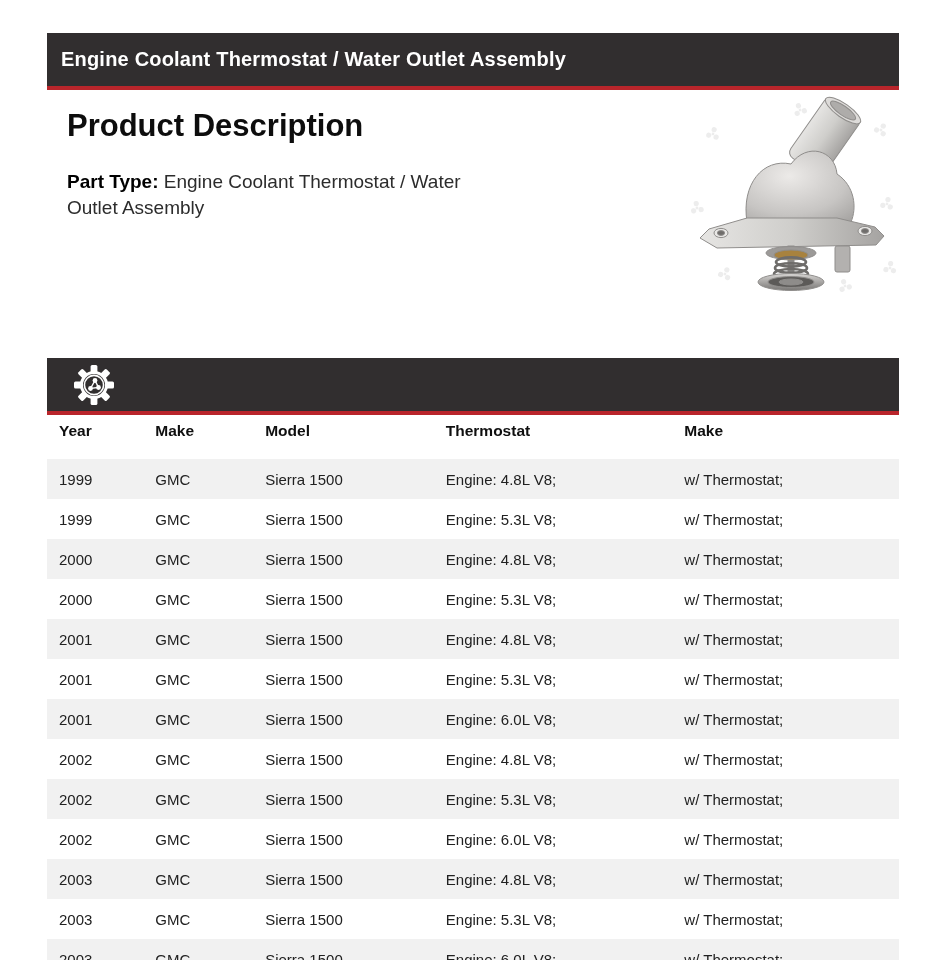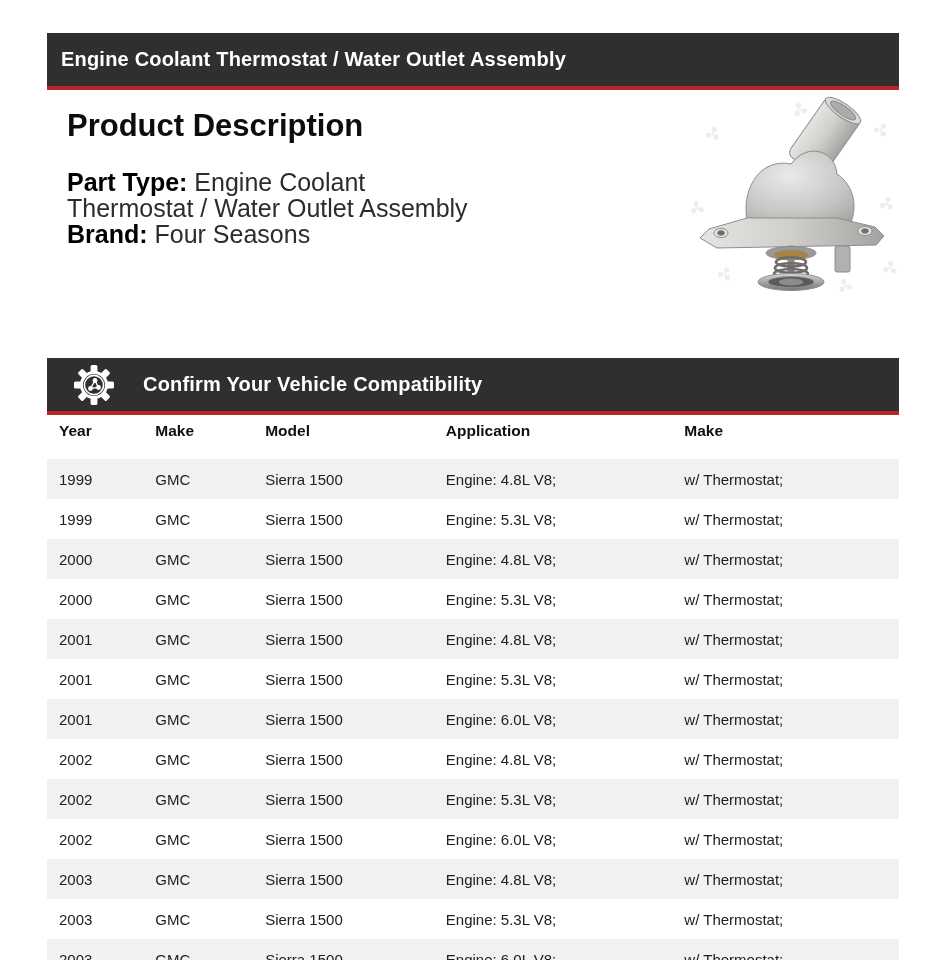--- a/index.html
+++ b/index.html
@@ -49,21 +49,21 @@
   }
   .product h2 {
     font-size: 31px;
     font-weight: bold;
     color: #0d0d0d;
     margin-top: 8px;
   }
   .fields {
     margin-top: 25px;
     max-width: 410px;
-    font-size: 25px;
+    font-size: 19px;
     line-height: 26px;
     color: #2c2c2c;
   }
   .fields .label { font-weight: bold; color: #000; }
   .fields .red-note { color: #d01f26; font-weight: bold; }
 
   .prod-image {
     position: absolute;
     top: 6px;
     right: 0;
@@ -110,21 +110,20 @@
 
   <header class="bar">
     <h1>Engine Coolant Thermostat / Water Outlet Assembly</h1>
   </header>
 
   <section class="product">
     <div>
       <h2>Product Description</h2>
       <div class="fields">
         <p><span class="label">Part Type:</span> <span>Engine Coolant Thermostat / Water Outlet Assembly</span></p>
-        <p><span class="label">Brand:</span> <span>Four Seasons</span></p>
       </div>
     </div>
 
     <div class="prod-image">
       <svg width="214" height="202" viewBox="0 0 214 202" xmlns="http://www.w3.org/2000/svg">
         <defs>
           <linearGradient id="gm" x1="0" y1="0" x2="1" y2="0">
             <stop offset="0" stop-color="#e6e5e3"></stop>
               <stop offset="0.5" stop-color="#cfcecb"></stop>
               <stop offset="1" stop-color="#a5a3a1"></stop>
@@ -214,30 +213,29 @@
           <g stroke="#ffffff" stroke-width="1.4" fill="none">
             <path d="M-3.5,3.5 L1,-4.5 L4.5,2.5 Z"></path>
           </g>
           <g fill="#ffffff">
             <circle cx="-3.5" cy="3.5" r="2.4"></circle>
             <circle cx="1" cy="-4.5" r="2.4"></circle>
             <circle cx="4.5" cy="2.5" r="2.4"></circle>
           </g>
         </svg>
       </span>
-      <h2>Confirm Your Vehicle Compatibility</h2>
     </header>
 
     <table>
       <thead>
         <tr>
           <th>Year</th>
           <th>Make</th>
           <th>Model</th>
-          <th>Application</th>
+          <th>Thermostat</th>
           <th>Make</th>
         </tr>
       </thead>
       <tbody>
           <tr>
             <td>1999</td>
             <td>GMC</td>
             <td>Sierra 1500</td>
             <td>Engine: 4.8L V8;</td>
             <td>w/ Thermostat;</td>

